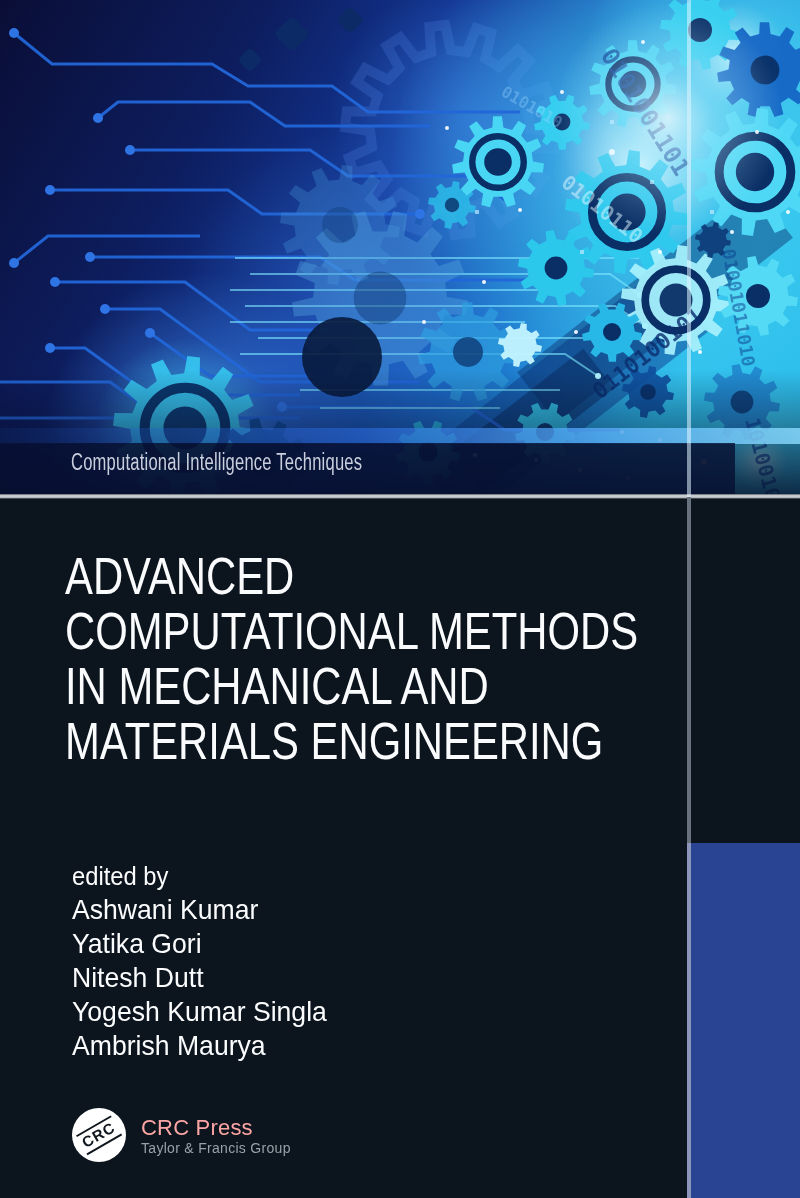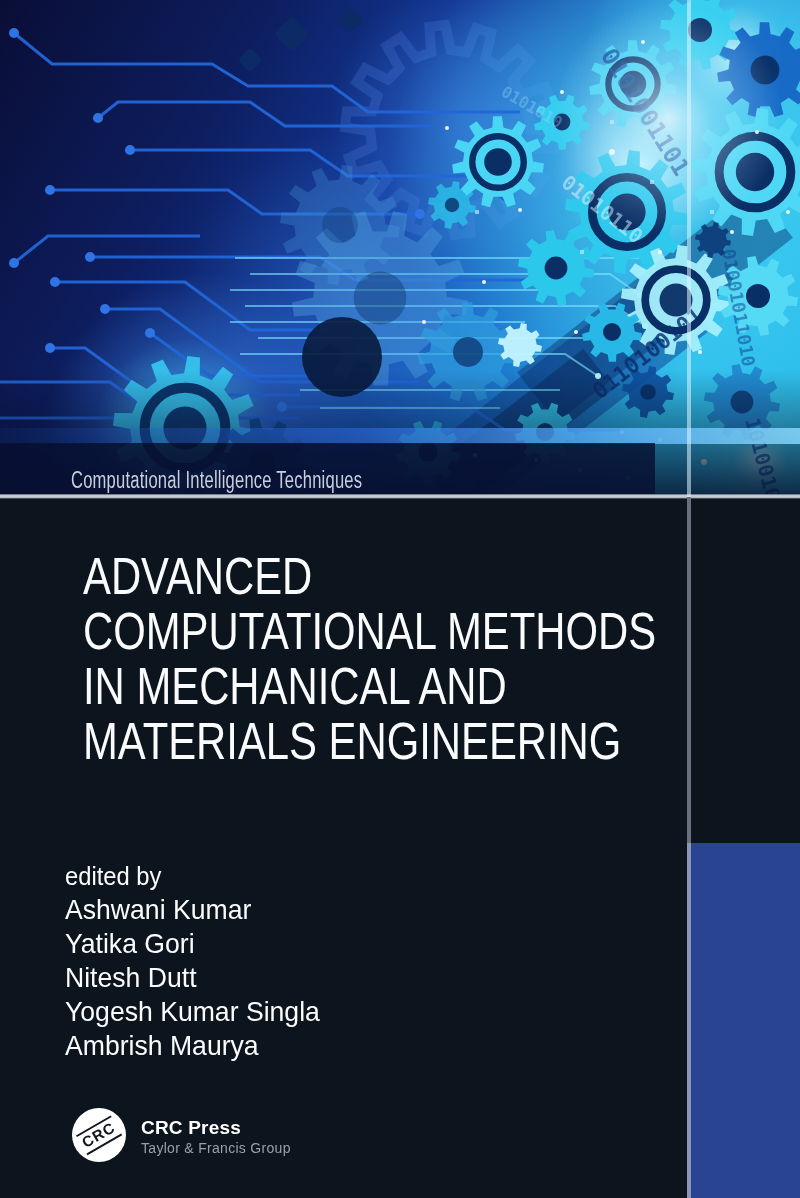--- a/index.html
+++ b/index.html
@@ -5,23 +5,23 @@
   html,body{margin:0;padding:0;background:#000;}
   .cover{
     position:relative;width:800px;height:1198px;overflow:hidden;
     background:#0c141d;
     font-family:"Liberation Sans","DejaVu Sans",sans-serif;
   }
   
   .artwork{position:absolute;left:0;top:0;width:800px;height:497px;display:block;}
   
   .series-band{
-    position:absolute;left:0;top:443px;width:655px;height:51px;
+    position:absolute;left:0;top:443px;width:735px;height:51px;
     background:rgba(7,16,50,0.82);
-    display:flex;align-items:flex-end;
+    display:flex;align-items:flex-start;
     box-sizing:border-box;padding-left:71px;padding-top:6px;
   }
   .series-label{
     color:#c9cfdd;font-size:23px;font-weight:400;letter-spacing:.3px;
     white-space:nowrap;transform:scaleX(.72);transform-origin:0 50%;
   }
   
   .divider-rule{
     position:absolute;left:0;top:494px;width:800px;height:5px;
     background:linear-gradient(to bottom,#565e66,#d7dadd 35%,#b2b8bf 70%,#14181d);
@@ -32,43 +32,43 @@
     background:linear-gradient(to bottom,
       rgba(225,245,255,.55) 0px, rgba(225,245,255,.55) 497px,
       #68727f 497px, #68727f 843px,
       #8b96ba 843px, #8b96ba 1198px);
   }
   .right-band{
     position:absolute;left:691px;top:843px;width:109px;height:355px;
     background:#2a4494;
   }
   
-  .book-title{position:absolute;left:65px;top:549px;color:#fafbfc;margin-left:18px;}
+  .book-title{position:absolute;left:65px;top:549px;color:#fafbfc;}
   .title-line{
     font-size:51px;line-height:55px;font-weight:400;white-space:nowrap;
     transform:scaleX(.82);transform-origin:0 50%;letter-spacing:0;
   }
   
-  .editors-section{position:absolute;left:65px;top:859px;color:#fbfcfd;}
+  .editors-section{position:absolute;left:72px;top:859px;color:#fbfcfd;}
   .edited-by{font-size:25px;line-height:34px;transform:scaleX(.95);transform-origin:0 50%;white-space:nowrap;}
   .editor-name{font-size:28px;line-height:34px;transform:scaleX(.95);transform-origin:0 50%;white-space:nowrap;}
   
   .publisher{position:absolute;left:72px;top:1108px;display:flex;align-items:center;gap:15px;}
   .logo-circle{
     width:54px;height:54px;border-radius:50%;background:#fff;
     display:flex;align-items:center;justify-content:center;flex:0 0 auto;
   }
   .logo-monogram{
     display:inline-block;transform:rotate(-30deg);
     font-size:15px;font-weight:700;color:#10161d;letter-spacing:1px;
     border-top:2px solid #10161d;border-bottom:2px solid #10161d;
     padding:1px 2px;line-height:1.1;
   }
   .publisher-text{display:flex;flex-direction:column;justify-content:center;}
-  .publisher-name{color:#ffffff;font-size:19px;font-weight:700;line-height:26px;letter-spacing:.2px;}
+  .publisher-name{color:#fca5a5;font-size:22px;font-weight:400;line-height:26px;letter-spacing:.2px;}
   .publisher-tagline{color:#98a0a8;font-size:14px;line-height:14px;letter-spacing:.3px;}
 </style>
 </head>
 <body>
 
 <div class="cover">
 
   <svg class="artwork" id="art" viewBox="0 0 800 497">
     <defs>
       <linearGradient id="artBg" x1="0" y1="0" x2="1" y2="0.35">

